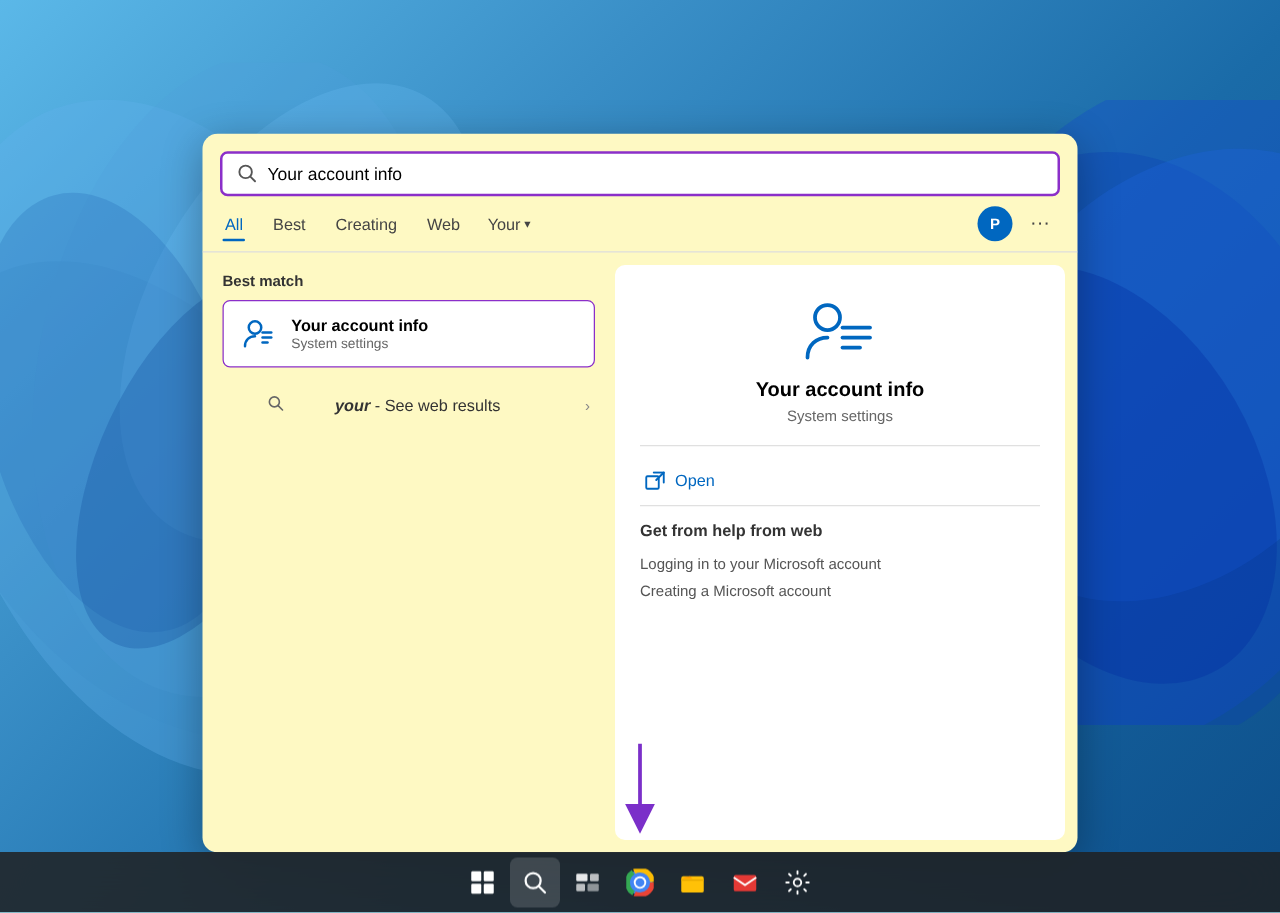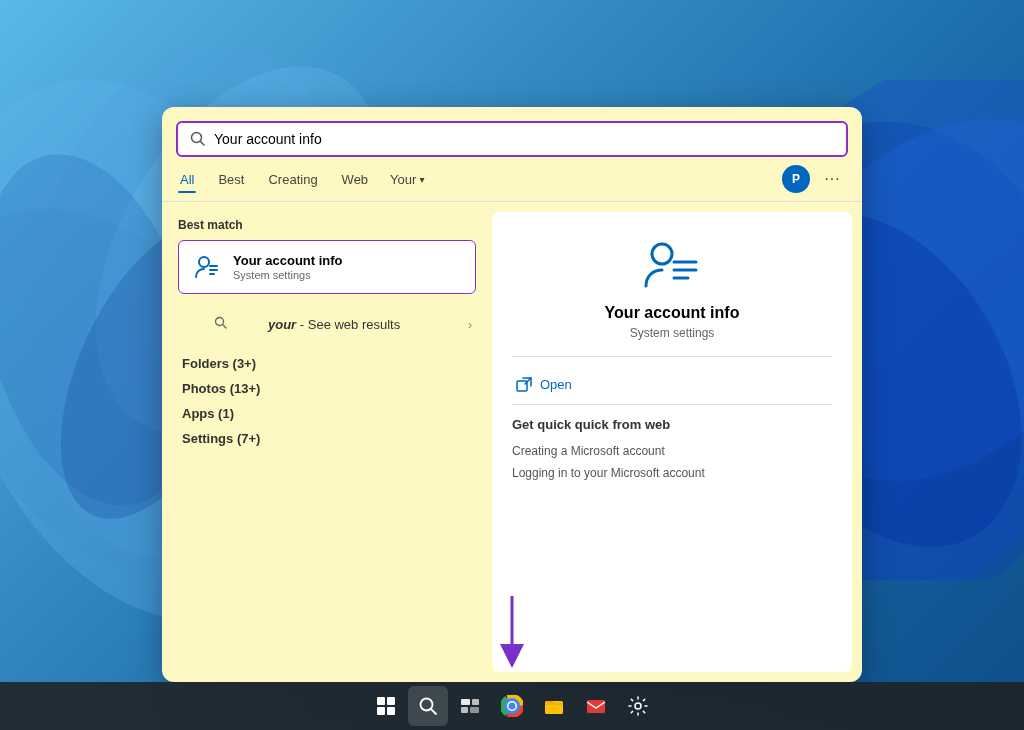--- a/index.html
+++ b/index.html
@@ -488,34 +488,20 @@
             <svg width="14" height="14" viewBox="0 0 14 14" fill="none">
               <circle cx="5.5" cy="5.5" r="4" stroke="#666" stroke-width="1.3"></circle>
               <line x1="8.5" y1="8.5" x2="12" y2="12" stroke="#666" stroke-width="1.3" stroke-linecap="round"></line>
             </svg>
           </span>
           <span><strong>your</strong> - See web results</span>
         </div>
         <span class="chevron-right">›</span>
       </div>
 
-      <div class="category-items">
-        <div class="category-item">
-          <span>Folders (3+)</span>
-        </div>
-        <div class="category-item">
-          <span>Photos (13+)</span>
-        </div>
-        <div class="category-item">
-          <span>Apps (1)</span>
-        </div>
-        <div class="category-item">
-          <span>Settings (7+)</span>
-        </div>
-      </div>
     </div>
 
     <div class="right-panel">
 
       <div class="detail-icon">
         <svg width="64" height="56" viewBox="0 0 64 56" fill="none" xmlns="http://www.w3.org/2000/svg">
           <circle cx="22" cy="18" r="10" stroke="#0067c0" stroke-width="3"></circle>
           <path d="M6 50c0-10 7-16 16-16" stroke="#0067c0" stroke-width="3" stroke-linecap="round"></path>
           <line x1="34" y1="26" x2="56" y2="26" stroke="#0067c0" stroke-width="3" stroke-linecap="round"></line>
           <line x1="34" y1="34" x2="56" y2="34" stroke="#0067c0" stroke-width="3" stroke-linecap="round"></line>
@@ -532,23 +518,23 @@
             <rect x="1" y="4" width="10" height="10" rx="1" stroke="#0067c0" stroke-width="1.5"></rect>
             <path d="M7 1h8v8" stroke="#0067c0" stroke-width="1.5" stroke-linecap="round" stroke-linejoin="round"></path>
             <line x1="9" y1="7" x2="15" y2="1" stroke="#0067c0" stroke-width="1.5" stroke-linecap="round"></line>
           </svg>
         </span>
         <span>Open</span>
       </div>
 
       <div class="detail-divider"></div>
 
-      <div class="quick-help-label">Get quick quick from web</div>
+      <div class="quick-help-label">Get from help from web</div>
+      <div class="quick-help-item">Logging in to your Microsoft account</div>
       <div class="quick-help-item">Creating a Microsoft account</div>
-      <div class="quick-help-item">Logging in to your Microsoft account</div>
     </div>
   </div>
 </div>
 
 <div class="arrow-annotation">
   <svg class="arrow-svg" viewBox="0 0 60 80" xmlns="http://www.w3.org/2000/svg">
     <defs>
       <marker id="arrowhead" markerWidth="8" markerHeight="8" refX="4" refY="4" orient="auto">
         <path d="M0,0 L8,4 L0,8 Z" fill="#7b2fc9"></path>
       </marker>

